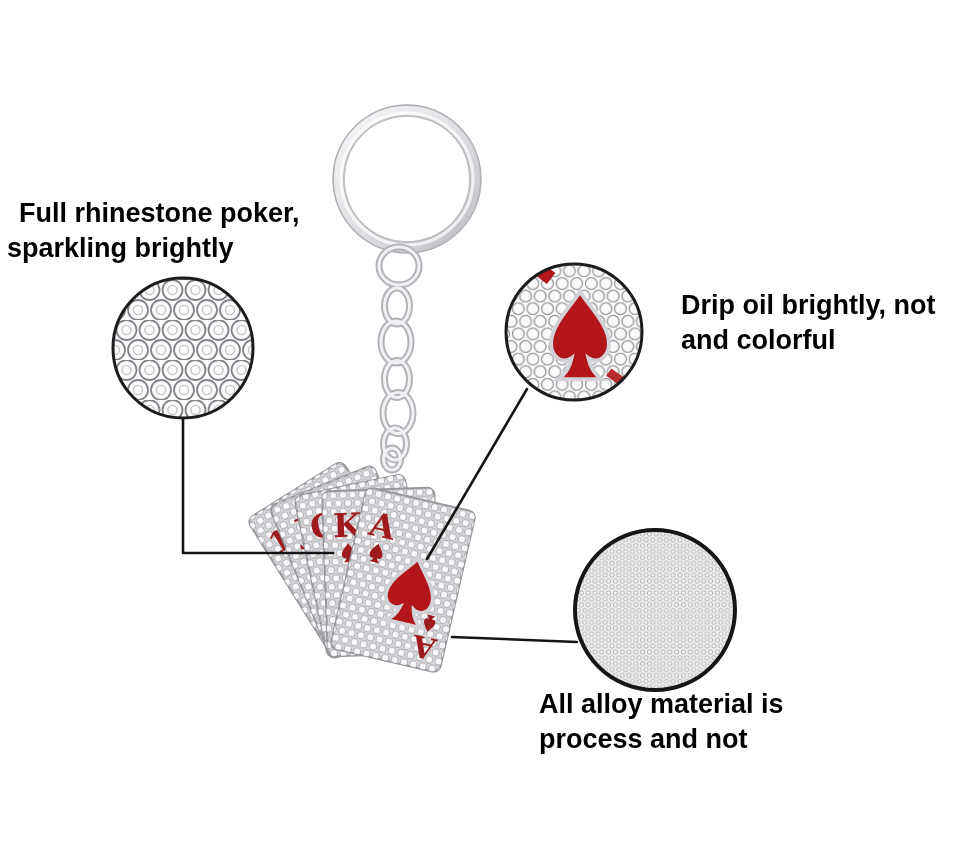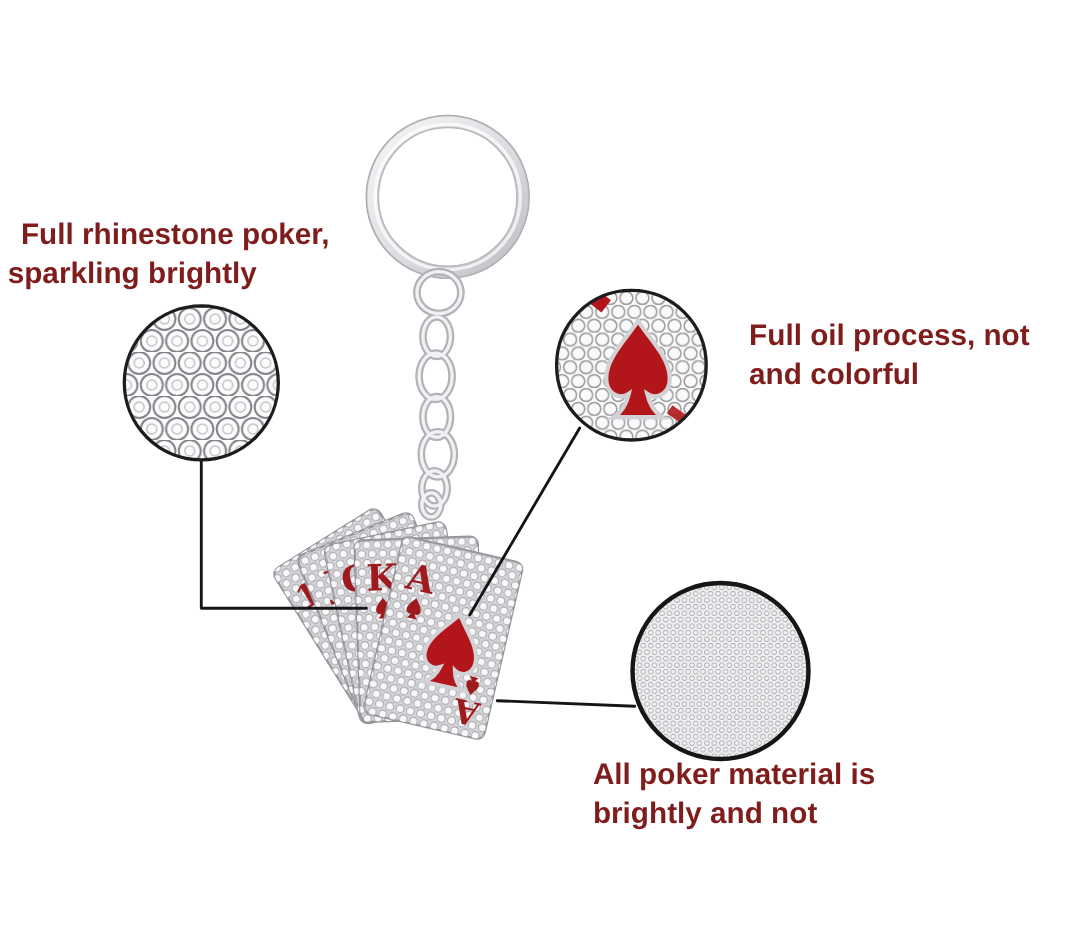--- a/index.html
+++ b/index.html
@@ -2,21 +2,21 @@
 <html><head>
 <meta charset="utf-8">
 <style>
   html,body{margin:0;padding:0;background:#ffffff;}
   .canvas{
     position:relative;width:969px;height:844px;background:#ffffff;
     overflow:hidden;font-family:"Liberation Sans",sans-serif;
   }
   .scene{position:absolute;left:0;top:0;}
   .note{
-    position:absolute;color:#7f1d1d;font-weight:bold;
+    position:absolute;color:#000000;font-weight:bold;
     font-size:27px;line-height:35px;letter-spacing:0;
     font-family:"Liberation Sans",sans-serif;white-space:nowrap;
   }
   .note span{display:block;}
   .note-left{left:7px;top:196px;}
   .note-left span:first-child{padding-left:12px;}
   .note-right{left:681px;top:288px;}
   .note-bottom{left:539px;top:687px;}
 </style>
 </head>
@@ -162,22 +162,22 @@
       <circle cx="655" cy="610" r="80" fill="none" stroke="#161616" stroke-width="4"></circle>
     </g>
   </svg>
 
   <div class="note note-left">
     <span>Full rhinestone poker,</span>
     <span>sparkling brightly</span>
   </div>
 
   <div class="note note-right">
-    <span>Full oil process, not</span>
+    <span>Drip oil brightly, not</span>
     <span>and colorful</span>
   </div>
 
   <div class="note note-bottom">
-    <span>All poker material is</span>
-    <span>brightly and not</span>
+    <span>All alloy material is</span>
+    <span>process and not</span>
   </div>
 
 </div>
 
 </body></html>

